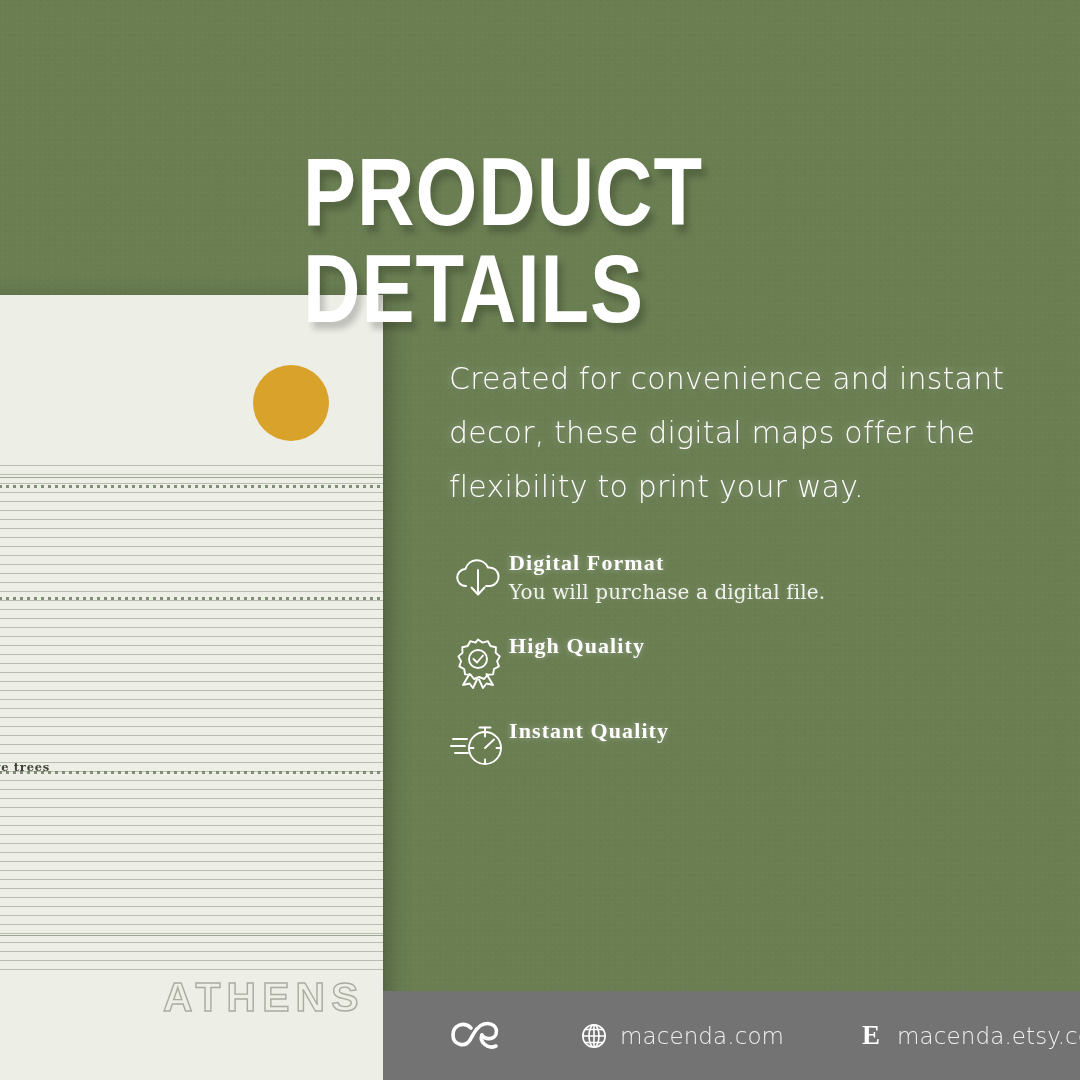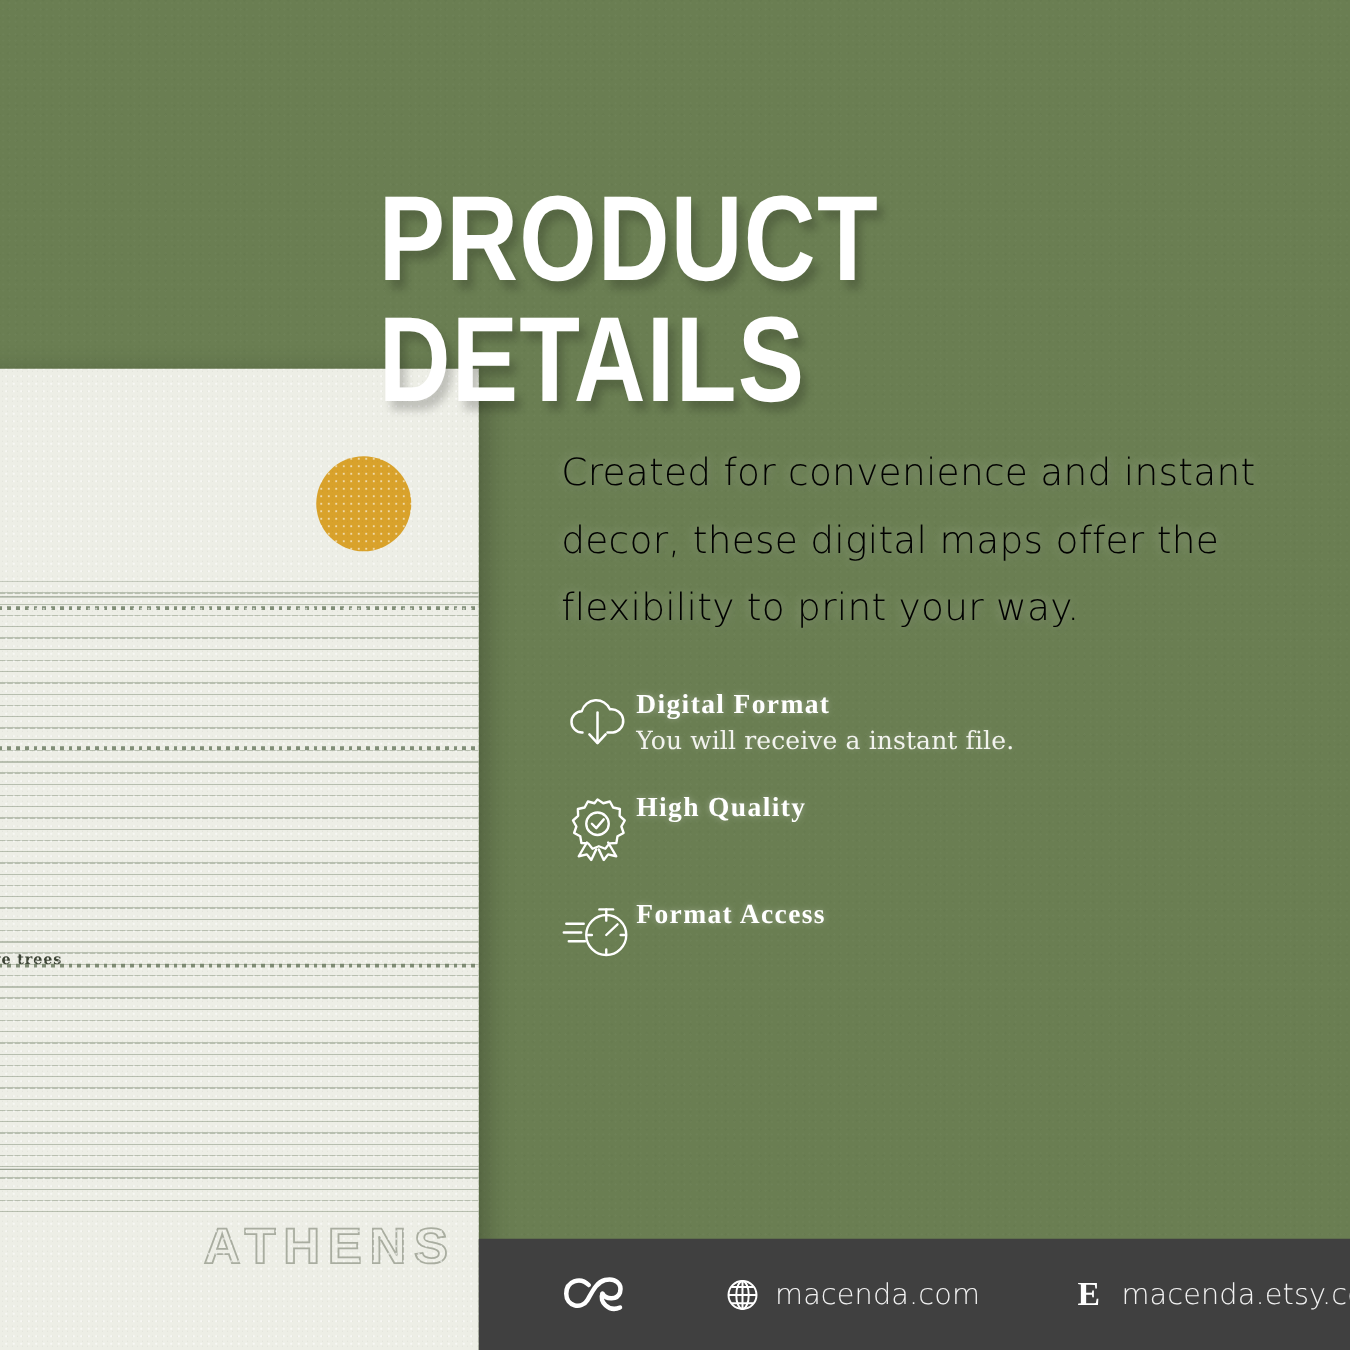--- a/index.html
+++ b/index.html
@@ -112,21 +112,21 @@
     font-family:"Liberation Sans", sans-serif;
   }
 
   
   .intro{
     position:absolute;
     left:449px;top:352px;
     width:565px;
     font-size:30px;
     line-height:1.80;
-    color:#000000;
+    color:#ffffff;
     letter-spacing:.2px;
     text-shadow:0 0 9px rgba(255,255,255,.45), 2px 3px 5px rgba(0,0,0,.14);
     font-family:"DejaVu Sans", sans-serif;
     font-weight:300;
   }
 
   
   .features{
     position:absolute;
     left:447px;top:548px;
@@ -158,21 +158,21 @@
     font-family:"DejaVu Serif", serif;
     letter-spacing:.1px;
     text-shadow:0 0 5px rgba(255,255,255,.22);
   }
 
   
   .footer{
     position:absolute;
     left:383px;top:991px;
     width:697px;height:89px;
-    background:#404040;
+    background:#737373;
     display:flex;
     align-items:center;
   }
   .footer-logo{
     margin-left:66px;
     width:58px;height:40px;
     display:flex;align-items:center;justify-content:center;
   }
   .footer-item{
     display:flex;align-items:center;
@@ -267,21 +267,21 @@
   <div class="feature">
     <div class="feature-icon">
       <svg width="52" height="52" viewBox="0 0 52 52" fill="none" stroke="#ffffff" stroke-width="2" stroke-linecap="round" stroke-linejoin="round">
         <path d="M14 34 a8.5 8.5 0 0 1 -0.6 -17 A12 12 0 0 1 36 15.5 a8 8 0 0 1 2.5 18.5 L34 34"></path>
         <path d="M26 18 L26 42"></path>
         <path d="M19.5 35.5 L26 42.5 L32.5 35.5"></path>
       </svg>
     </div>
     <div class="feature-text">
       <div class="feature-title">Digital Format</div>
-      <div class="feature-desc">You will receive a instant file.</div>
+      <div class="feature-desc">You will purchase a digital file.</div>
     </div>
   </div>
 
   <div class="feature">
     <div class="feature-icon">
       <svg width="52" height="54" viewBox="0 0 52 54" fill="none" stroke="#ffffff" stroke-width="1.9" stroke-linecap="round" stroke-linejoin="round">
         <path d="M26 4.5 l4.6 3.1 5.3 -1.4 2.6 4.8 5.4 1.2 -0.2 5.5 4.1 3.7 -2.7 4.8 1.8 5.2 -4.9 2.6 -0.9 5.4 -5.5 0.3 -3.4 4.3 -5.1 -2 -5.1 2 -3.4 -4.3 -5.5 -0.3 -0.9 -5.4 -4.9 -2.6 1.8 -5.2 -2.7 -4.8 4.1 -3.7 -0.2 -5.5 5.4 -1.2 2.6 -4.8 5.3 1.4 Z"></path>
         <circle cx="26" cy="24" r="9"></circle>
         <path d="M21.5 24 L25 27.5 L31 20.5"></path>
         <path d="M17.5 39 L11 50 L17.5 48.5 L21 53 L25 44.5"></path>
@@ -298,21 +298,21 @@
       <svg width="58" height="52" viewBox="0 0 58 52" fill="none" stroke="#ffffff" stroke-width="1.9" stroke-linecap="round" stroke-linejoin="round">
         <circle cx="36" cy="28" r="16"></circle>
         <path d="M36 7.5 L36 12.5"></path>
         <path d="M30.5 7.5 L41.5 7.5"></path>
         <path d="M36 28 L45 19.5"></path>
         <path d="M36 13.5 L36 16.5 M36 39.5 L36 42.5 M21.5 28 L24.5 28 M47.5 28 L50.5 28"></path>
         <path d="M4 19 L18 19 M2 26 L16 26 M6 33 L19 33"></path>
       </svg>
     </div>
     <div class="feature-text">
-      <div class="feature-title">Format Access</div>
+      <div class="feature-title">Instant Quality</div>
     </div>
   </div>
 
 </div>
 
 <div class="footer">
 
   <div class="footer-logo">
     <svg width="56" height="38" viewBox="0 0 56 38" fill="none" stroke="#ffffff" stroke-width="3.6" stroke-linecap="round">
       <path d="M22 11 C15 4, 4 8, 4 18 C4 28, 16 31, 21 23 C25 16, 28 9, 35 7 C43 5, 49 10, 47 17 C45 23, 36 23, 33 18"></path>

